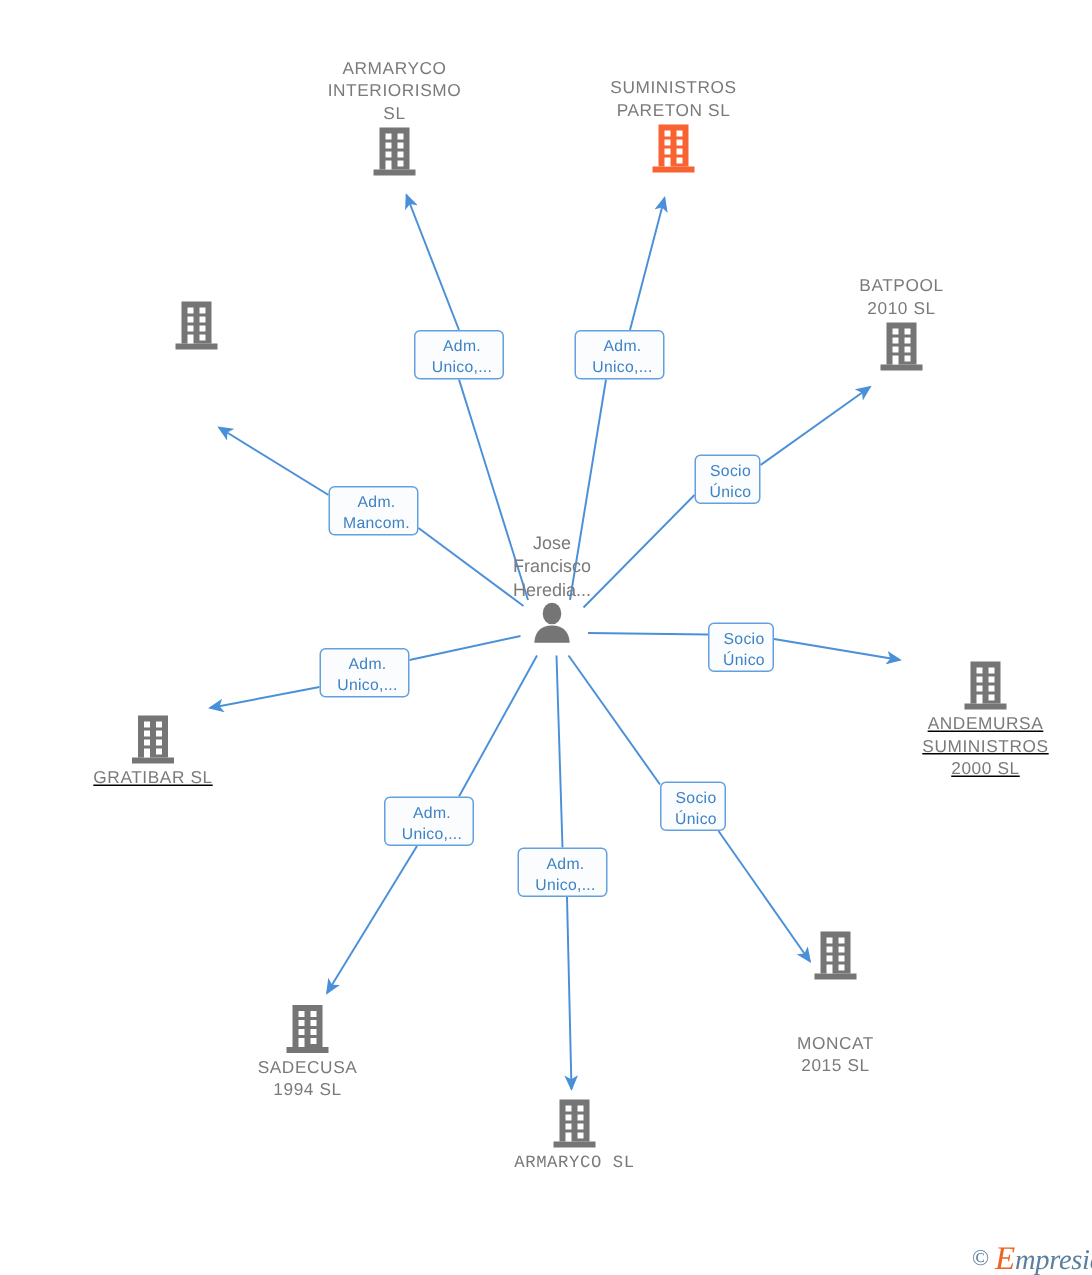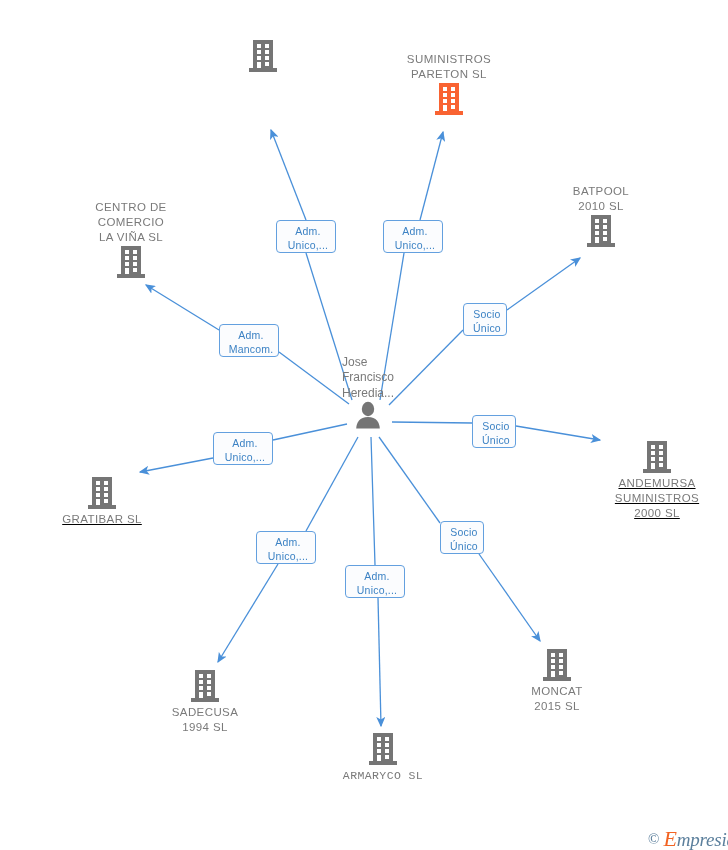--- a/index.html
+++ b/index.html
@@ -52,20 +52,21 @@
     display: flex;
     flex-direction: column;
     align-items: center;
     width: 140px;
     margin-left: -70px;
   }
   .person-label {
     font-size: 12px;
     line-height: 15.5px;
     color: #7a7a7a;
+    text-align: center;
     white-space: pre-line;
   }
   .edge-label {
     position: absolute;
     box-sizing: border-box;
     background: #fbfcfe;
     border: 1px solid #63a0df;
     border-radius: 4px;
     color: #3c82c4;
     font-size: 10.5px;
@@ -124,20 +125,23 @@
       <line x1="358" y1="437" x2="306" y2="531" stroke="#4a90d9" stroke-width="1.3"></line>
       <line x1="278" y1="564" x2="218" y2="662" stroke="#4a90d9" stroke-width="1.3" marker-end="url(#arrowhead)"></line>
       <line x1="371" y1="437" x2="375" y2="565" stroke="#4a90d9" stroke-width="1.3"></line>
       <line x1="378" y1="598" x2="381" y2="726" stroke="#4a90d9" stroke-width="1.3" marker-end="url(#arrowhead)"></line>
       <line x1="379" y1="437" x2="440" y2="523" stroke="#4a90d9" stroke-width="1.3"></line>
       <line x1="479" y1="554" x2="540" y2="641" stroke="#4a90d9" stroke-width="1.3" marker-end="url(#arrowhead)"></line>
     </svg>
 
   <div id="node-layer">
       <div class="node" style="top: 39px; left: 263px;">
+        <div class="node-label">ARMARYCO
+INTERIORISMO
+SL</div>
         <svg width="30" height="34" viewBox="0 0 30 34" class="node-icon">
           <rect x="5" y="1" width="20" height="28" fill="#757575"></rect>
           <rect x="1" y="29" width="28" height="4" fill="#757575"></rect>
           <rect x="9" width="4" y="5" height="4" fill="#ffffff"></rect>
           <rect x="17" width="4" y="5" height="4" fill="#ffffff"></rect>
           <rect x="9" width="4" y="11" height="4" fill="#ffffff"></rect>
           <rect x="17" width="4" y="11" height="4" fill="#ffffff"></rect>
           <rect x="9" width="4" y="17" height="4" fill="#ffffff"></rect>
           <rect x="17" width="4" y="17" height="4" fill="#ffffff"></rect>
           <rect x="9" width="4" y="23" height="6" fill="#ffffff"></rect>
@@ -170,23 +174,20 @@
           <rect x="17" width="4" y="5" height="4" fill="#ffffff"></rect>
           <rect x="9" width="4" y="11" height="4" fill="#ffffff"></rect>
           <rect x="17" width="4" y="11" height="4" fill="#ffffff"></rect>
           <rect x="9" width="4" y="17" height="4" fill="#ffffff"></rect>
           <rect x="17" width="4" y="17" height="4" fill="#ffffff"></rect>
           <rect x="9" width="4" y="23" height="6" fill="#ffffff"></rect>
           <rect x="17" width="4" y="23" height="4" fill="#ffffff"></rect>
         </svg>
       </div>
       <div class="node" style="top: 200px; left: 131px;">
-        <div class="node-label">CENTRO DE
-COMERCIO
-LA VIÑA  SL</div>
         <svg width="30" height="34" viewBox="0 0 30 34" class="node-icon">
           <rect x="5" y="1" width="20" height="28" fill="#757575"></rect>
           <rect x="1" y="29" width="28" height="4" fill="#757575"></rect>
           <rect x="9" width="4" y="5" height="4" fill="#ffffff"></rect>
           <rect x="17" width="4" y="5" height="4" fill="#ffffff"></rect>
           <rect x="9" width="4" y="11" height="4" fill="#ffffff"></rect>
           <rect x="17" width="4" y="11" height="4" fill="#ffffff"></rect>
           <rect x="9" width="4" y="17" height="4" fill="#ffffff"></rect>
           <rect x="17" width="4" y="17" height="4" fill="#ffffff"></rect>
           <rect x="9" width="4" y="23" height="6" fill="#ffffff"></rect>
@@ -249,21 +250,21 @@
           <rect x="17" width="4" y="5" height="4" fill="#ffffff"></rect>
           <rect x="9" width="4" y="11" height="4" fill="#ffffff"></rect>
           <rect x="17" width="4" y="11" height="4" fill="#ffffff"></rect>
           <rect x="9" width="4" y="17" height="4" fill="#ffffff"></rect>
           <rect x="17" width="4" y="17" height="4" fill="#ffffff"></rect>
           <rect x="9" width="4" y="23" height="6" fill="#ffffff"></rect>
           <rect x="17" width="4" y="23" height="4" fill="#ffffff"></rect>
         </svg>
         <div class="node-label below">ARMARYCO SL</div>
       </div>
-      <div class="node" style="top: 648px; left: 557px;">
+      <div class="node" style="top: 620px; left: 557px; gap: 33px;">
         <svg width="30" height="34" viewBox="0 0 30 34" class="node-icon">
           <rect x="5" y="1" width="20" height="28" fill="#757575"></rect>
           <rect x="1" y="29" width="28" height="4" fill="#757575"></rect>
           <rect x="9" width="4" y="5" height="4" fill="#ffffff"></rect>
           <rect x="17" width="4" y="5" height="4" fill="#ffffff"></rect>
           <rect x="9" width="4" y="11" height="4" fill="#ffffff"></rect>
           <rect x="17" width="4" y="11" height="4" fill="#ffffff"></rect>
           <rect x="9" width="4" y="17" height="4" fill="#ffffff"></rect>
           <rect x="17" width="4" y="17" height="4" fill="#ffffff"></rect>
           <rect x="9" width="4" y="23" height="6" fill="#ffffff"></rect>

